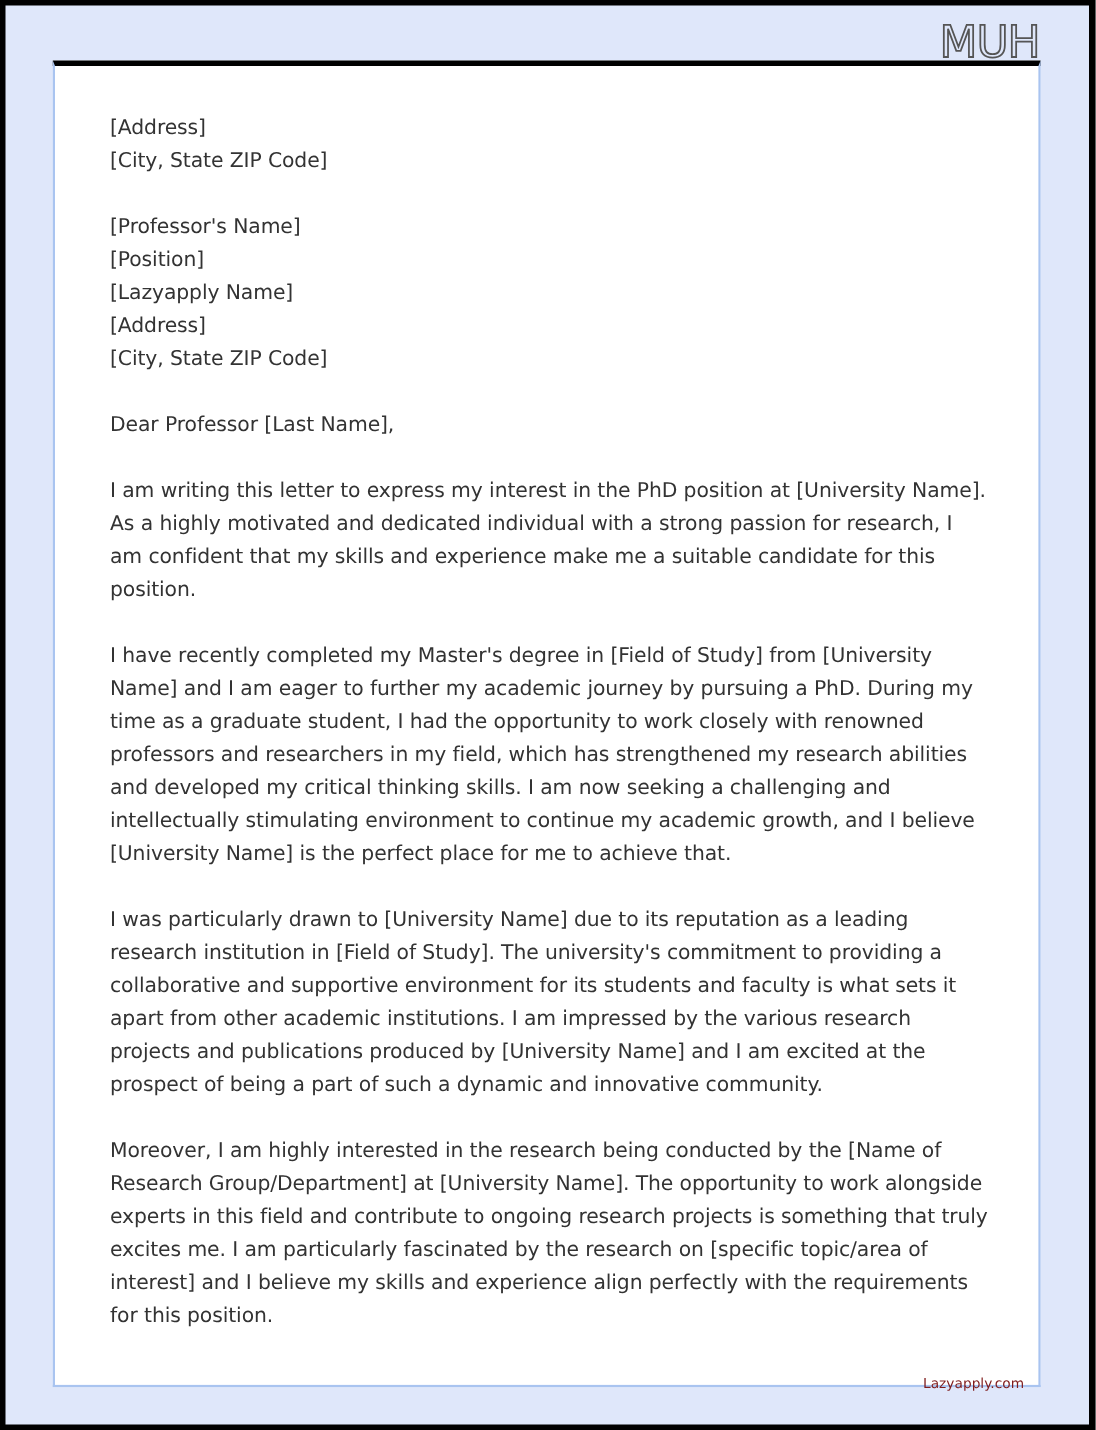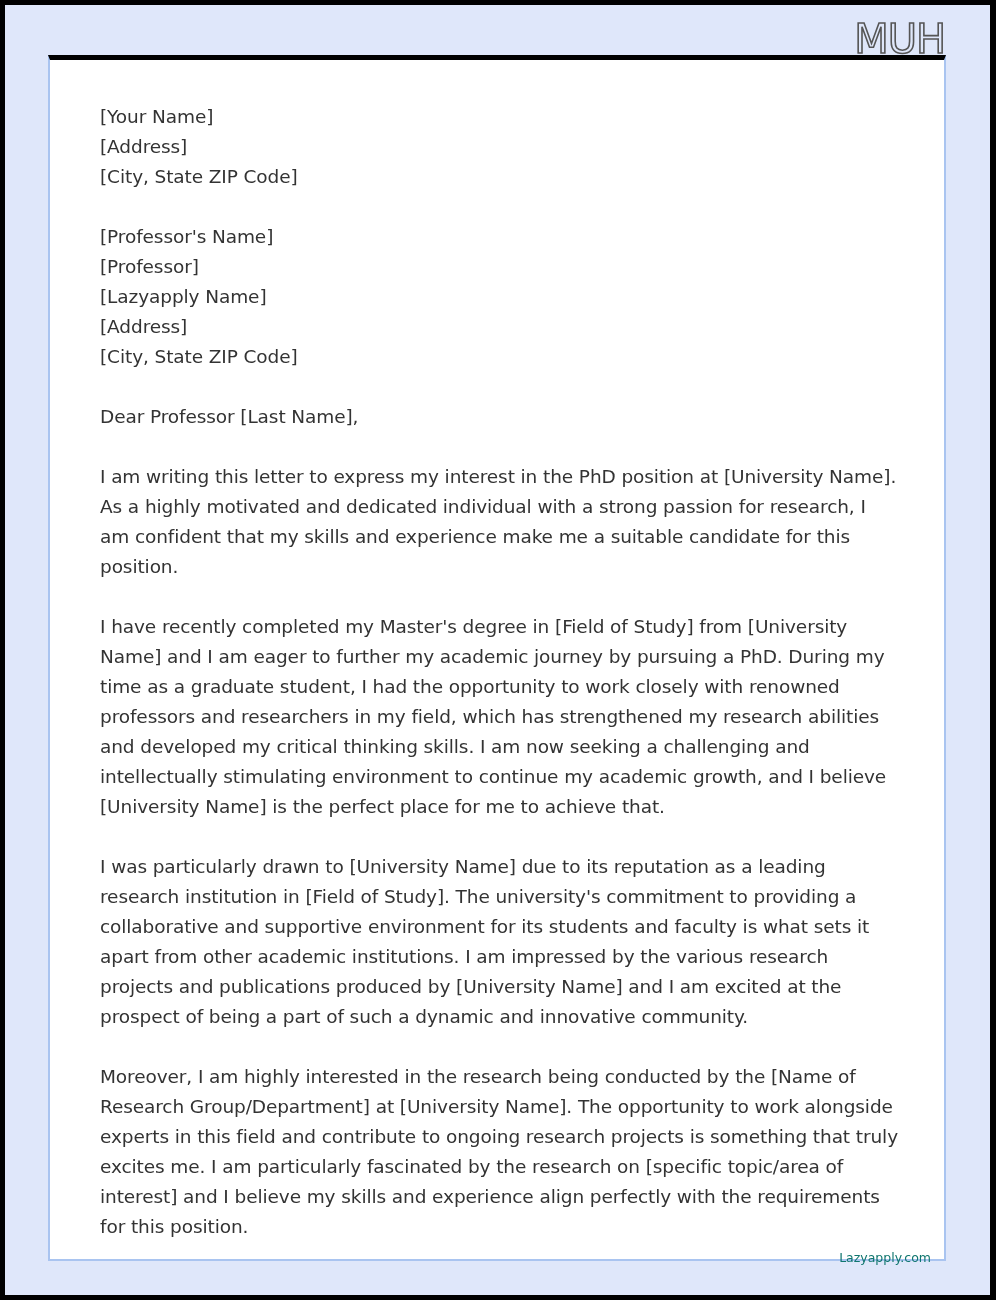--- a/index.html
+++ b/index.html
@@ -34,41 +34,40 @@
   .letter {
     position: absolute; left: 95px; top: 97px; width: 800px;
     font-size: 18.5px; line-height: 30px; color: #333;
     letter-spacing: -0.1px;
     z-index: 2;
   }
   .letter p { margin: 0 0 30px 0; }
   .letter .line { display: block; }
   .watermark {
     position: absolute; right: 59px; top: 1245px;
-    font-size: 12.5px; color: #0f766e;
+    font-size: 12.5px; color: #7f1d1d;
     z-index: 3;
   }
 </style>
 </head>
 <body>
 
 <div class="frame">
   <div class="logo">MUH</div>
 
   <div class="card"></div>
 
   <div class="letter">
     <p>
-      <span class="line">[Your Name]</span>
       <span class="line">[Address]</span>
       <span class="line">[City, State ZIP Code]</span>
     </p>
     <p>
       <span class="line">[Professor's Name]</span>
-      <span class="line">[Professor]</span>
+      <span class="line">[Position]</span>
       <span class="line">[Lazyapply Name]</span>
       <span class="line">[Address]</span>
       <span class="line">[City, State ZIP Code]</span>
     </p>
     <p>Dear Professor [Last Name],</p>
     <p>I am writing this letter to express my interest in the PhD position at [University Name]. As a highly motivated and dedicated individual with a strong passion for research, I am confident that my skills and experience make me a suitable candidate for this position.</p>
     <p>I have recently completed my Master's degree in [Field of Study] from [University Name] and I am eager to further my academic journey by pursuing a PhD. During my time as a graduate student, I had the opportunity to work closely with renowned professors and researchers in my field, which has strengthened my research abilities and developed my critical thinking skills. I am now seeking a challenging and intellectually stimulating environment to continue my academic growth, and I believe [University Name] is the perfect place for me to achieve that.</p>
     <p>I was particularly drawn to [University Name] due to its reputation as a leading research institution in [Field of Study]. The university's commitment to providing a collaborative and supportive environment for its students and faculty is what sets it apart from other academic institutions. I am impressed by the various research projects and publications produced by [University Name] and I am excited at the prospect of being a part of such a dynamic and innovative community.</p>
     <p>Moreover, I am highly interested in the research being conducted by the [Name of Research Group/Department] at [University Name]. The opportunity to work alongside experts in this field and contribute to ongoing research projects is something that truly excites me. I am particularly fascinated by the research on [specific topic/area of interest] and I believe my skills and experience align perfectly with the requirements for this position.</p>
   </div>

